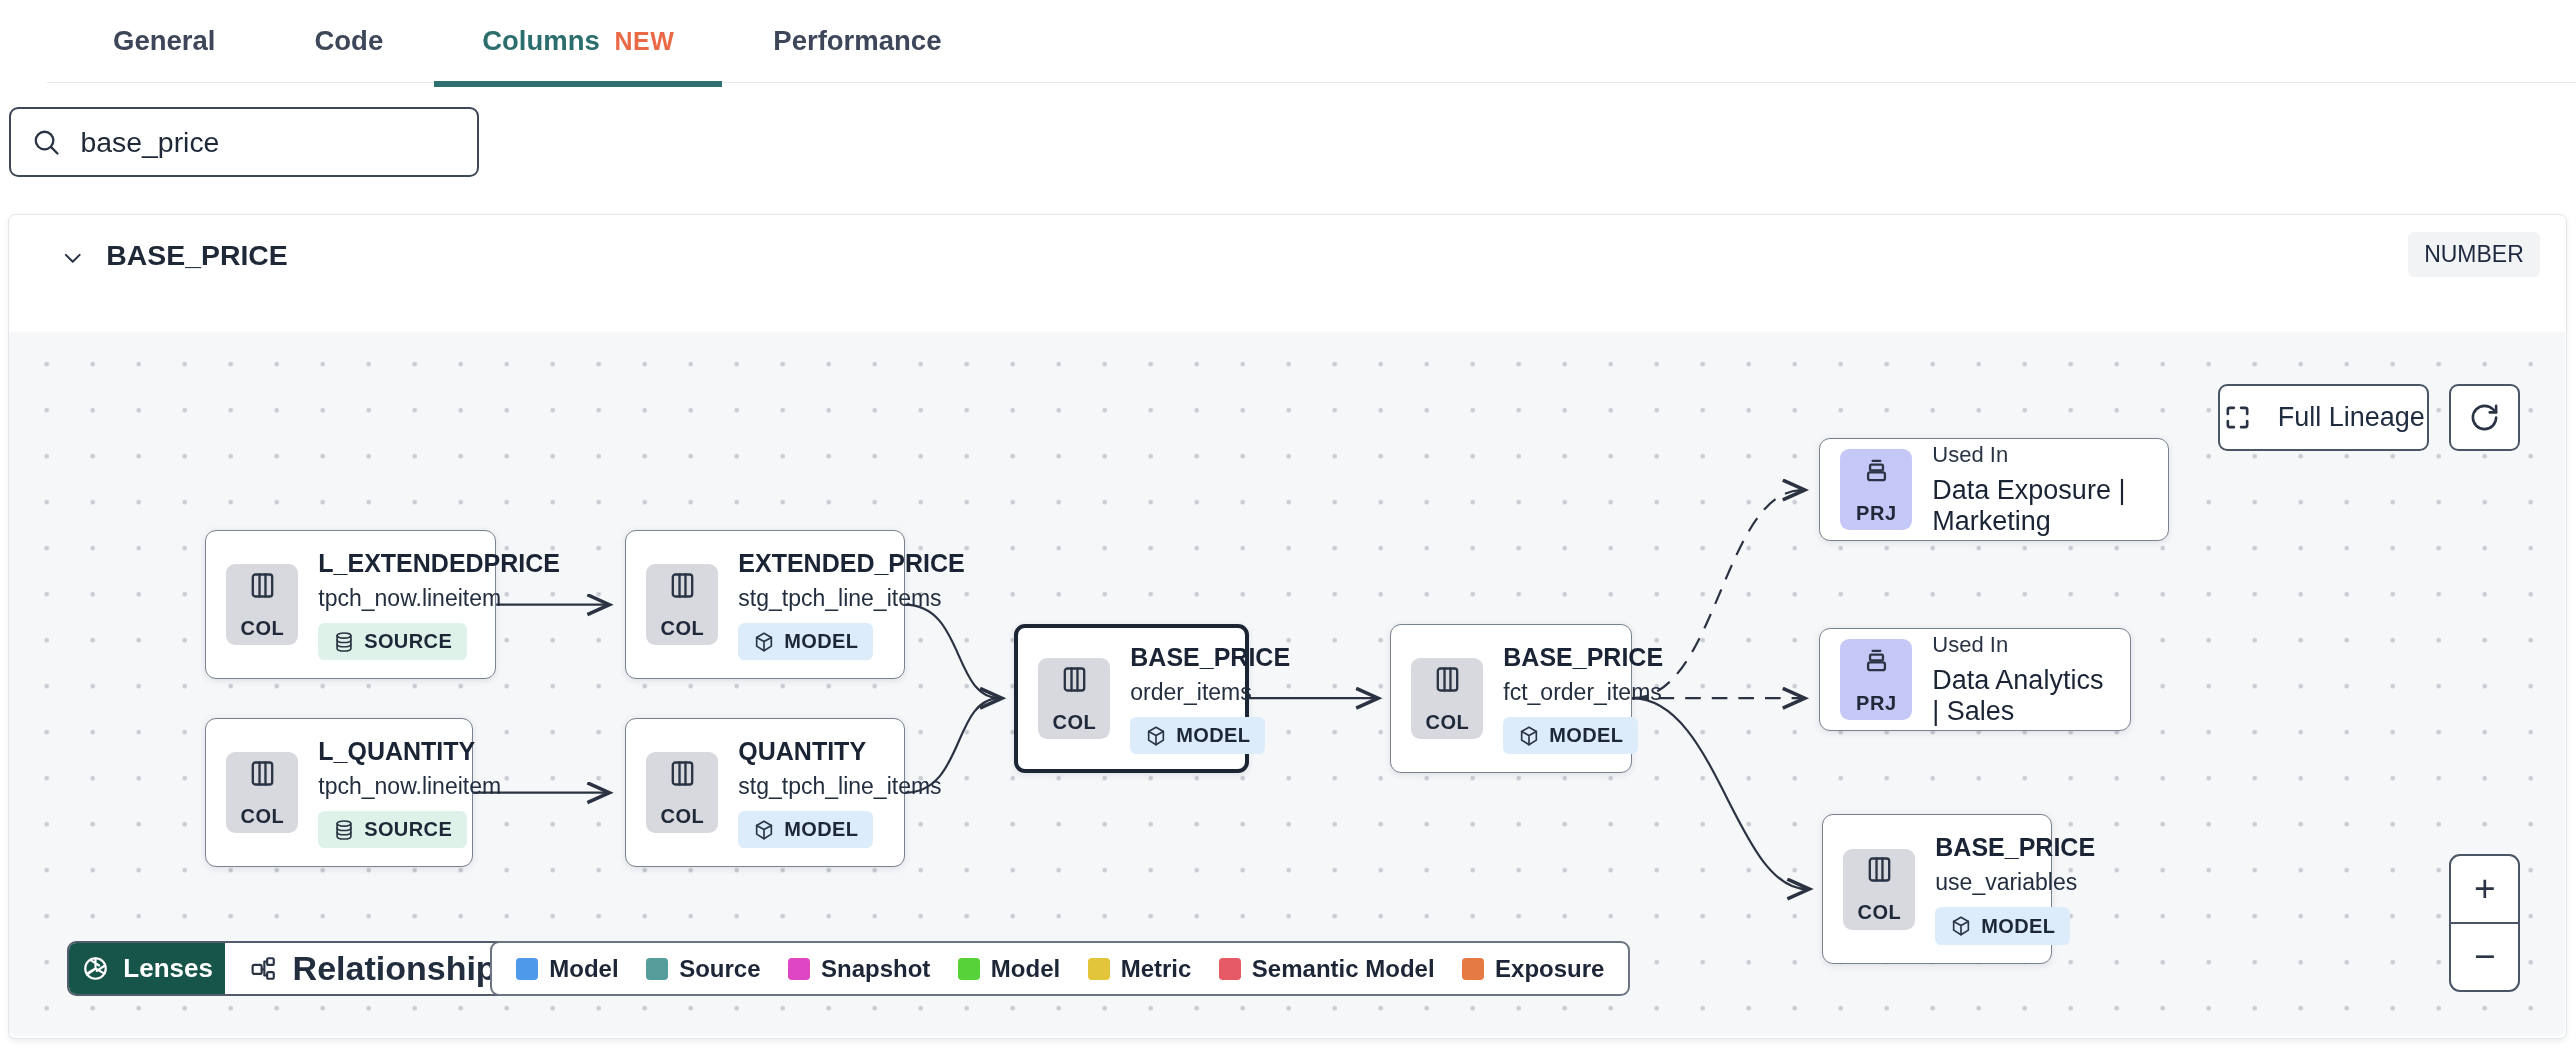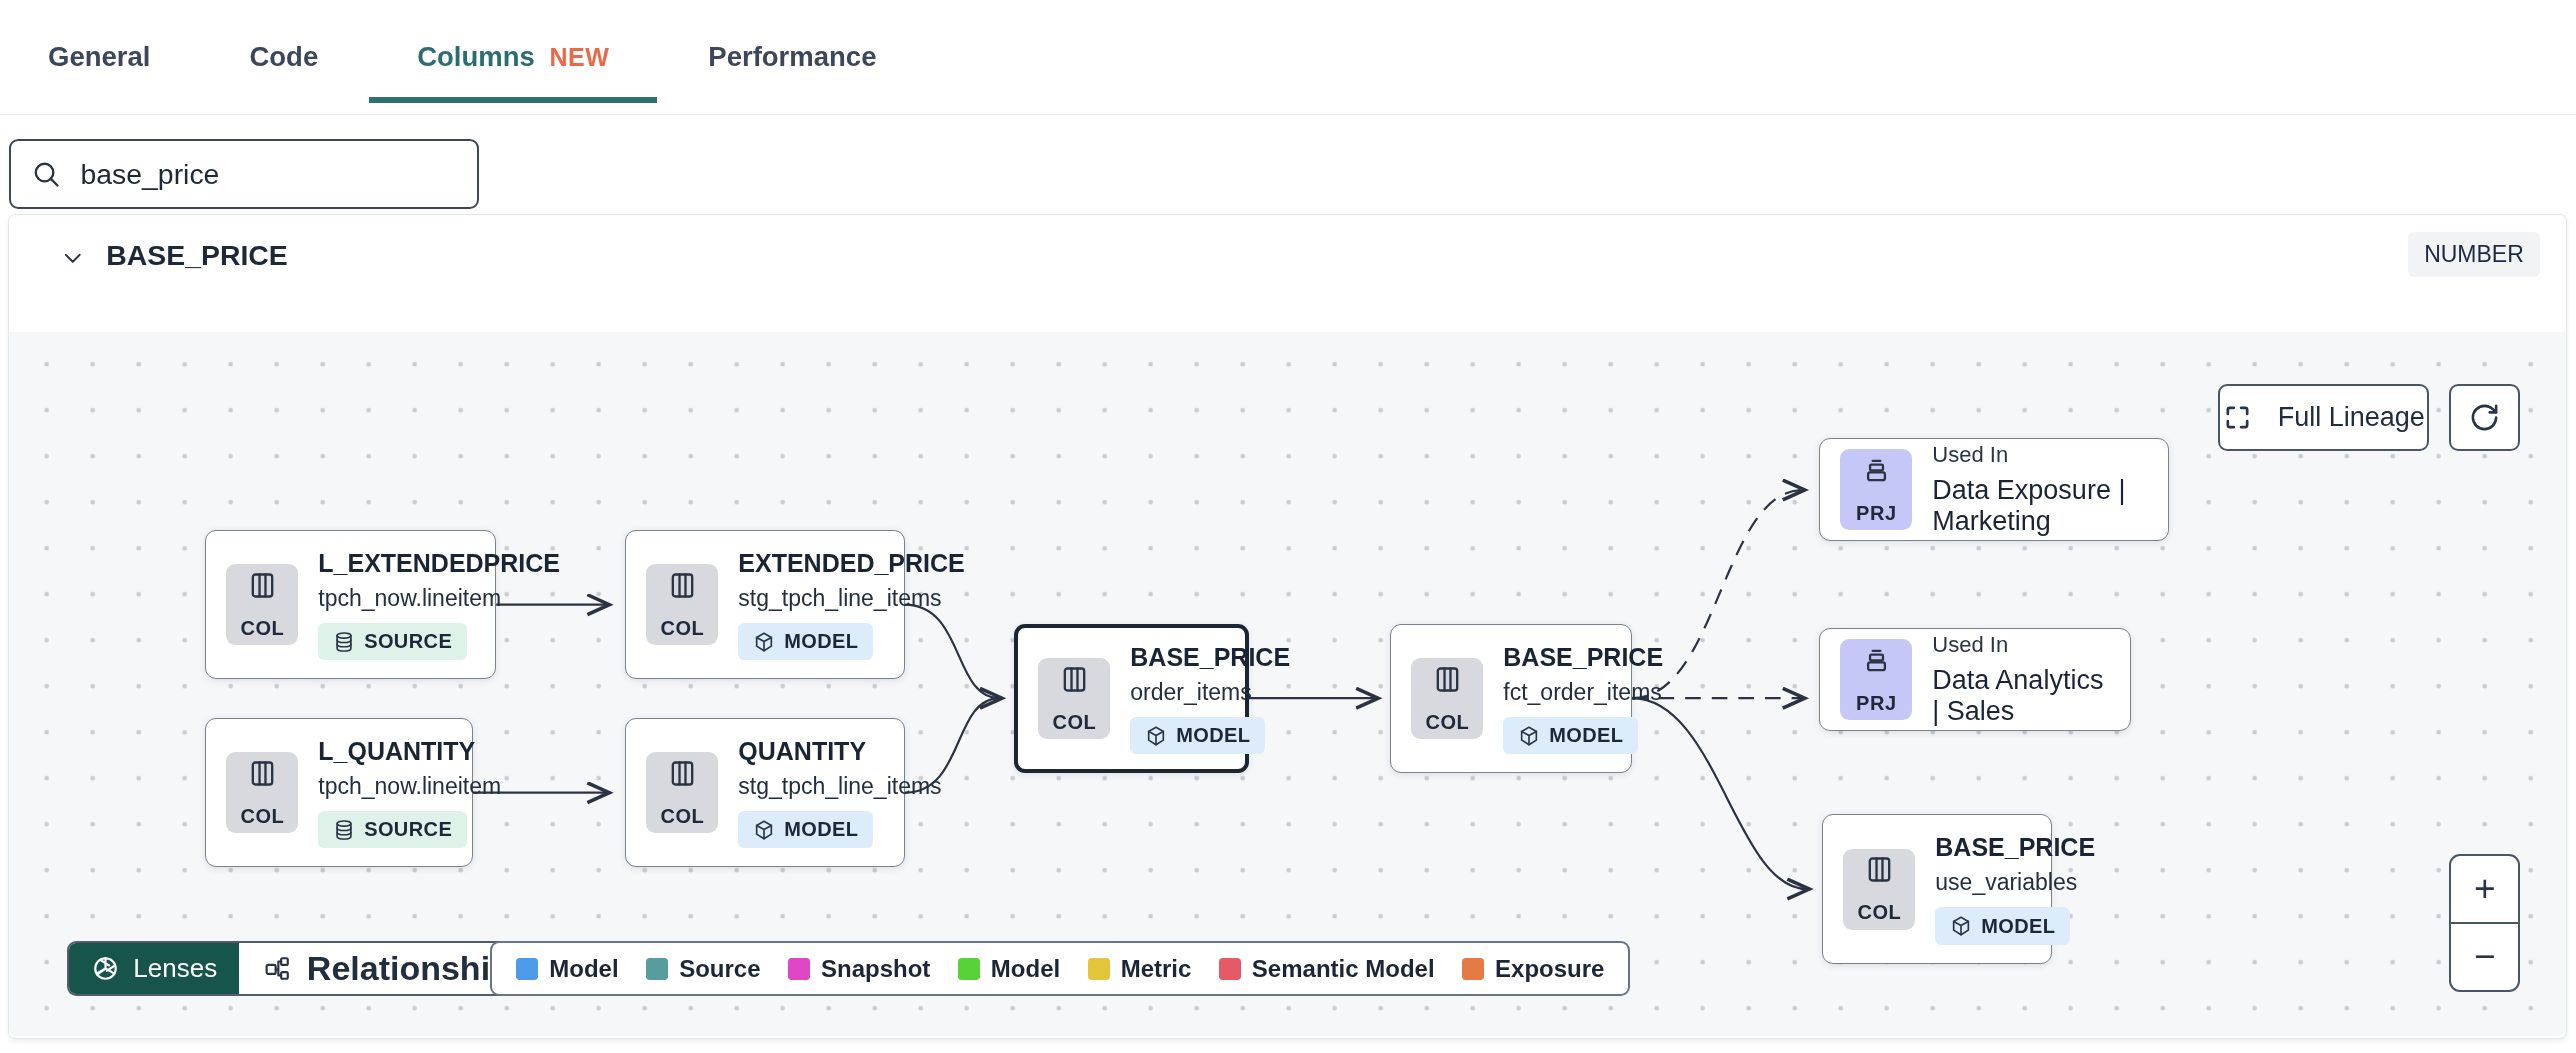--- a/index.html
+++ b/index.html
@@ -1,22 +1,22 @@
 <!DOCTYPE html>
 <html style="font-size:14.7px"><head>
 <meta charset="utf-8">
 <style>
   * { box-sizing: border-box; margin: 0; padding: 0; }
   html,body { width: 2576px; height: 1053px; background: #ffffff;
     font-family: "Liberation Sans", sans-serif; color: #1e2837; }
 
   
-  .tabbar { position: relative; height: 115px; background: #fff;
+  .tabbar { position: relative; height: 83px; background: #fff;
     border-bottom: 1.8px solid #e6e8eb; display: flex; align-items: center;
-    padding-left: 48px; gap: 99px; }
+    padding-left: 66px; gap: 99px; margin-left: 47px; }
   .tab { position: relative; height: 89px; display: flex; align-items: center;
     gap: 14.7px; font-size: 27.5px; font-weight: 600; color: #3d4759; cursor: pointer; }
   .tab.active { color: #2c6e6e; }
   .tab.active::after { content: ""; position: absolute; left: -48px; right: -48px;
     bottom: -1.8px; height: 6.4px; background: #2d7170; }
   .tab-new { color: #ea6a47; font-size: 25px; font-weight: 700; letter-spacing: 0.5px; }
   .tab-count { background: #e7e8ec; border-radius: 916px; padding: 6.4px 18.3px;
     font-size: 24px; font-weight: 600; color: #2a3444; }
 
   
@@ -76,21 +76,21 @@
     display: flex; flex-direction: column; overflow: hidden; }
   .zoomctl .zbtn { flex: 1; display: flex; align-items: center; justify-content: center;
     font-size: 37px; color: #2a3444; cursor: pointer; }
   .zoomctl .zbtn:first-child { border-bottom: 2.3px solid #4a5565; }
 
   
   .lens-group { position: absolute; left: 58px; top: 609px; height: 55px;
     display: flex; border-radius: 9.2px; overflow: hidden; border: 2.3px solid #525c6c;
     background: #fff; }
   .lens-btn { background: #175449; color: #ffffff; display: flex; align-items: center;
-    gap: 13px; padding: 0 22px; font-size: 26px; font-weight: 400; cursor: pointer; }
+    gap: 13px; padding: 0 12px; font-size: 26px; font-weight: 700; cursor: pointer; }
   .rel-btn { display: flex; align-items: center; gap: 14.7px; padding: 0 24px;
     font-size: 34px; font-weight: 600; color: #222d3e; cursor: pointer; background: #fff; }
   .legend { position: absolute; left: 481px; top: 609px; height: 55px; background: #fff;
     border: 2.3px solid #6a7483; border-radius: 9.2px; display: flex; align-items: center;
     padding: 0 24px; gap: 27.5px; }
   .legend-item { display: flex; align-items: center; gap: 11px; font-size: 24px;
     font-weight: 600; color: #1c2636; }
   .swatch { width: 22px; height: 22px; border-radius: 3.7px; flex: 0 0 auto; }
 
   svg.icon { stroke: #2a3444; fill: none; stroke-width: 1.8; stroke-linecap: round;

